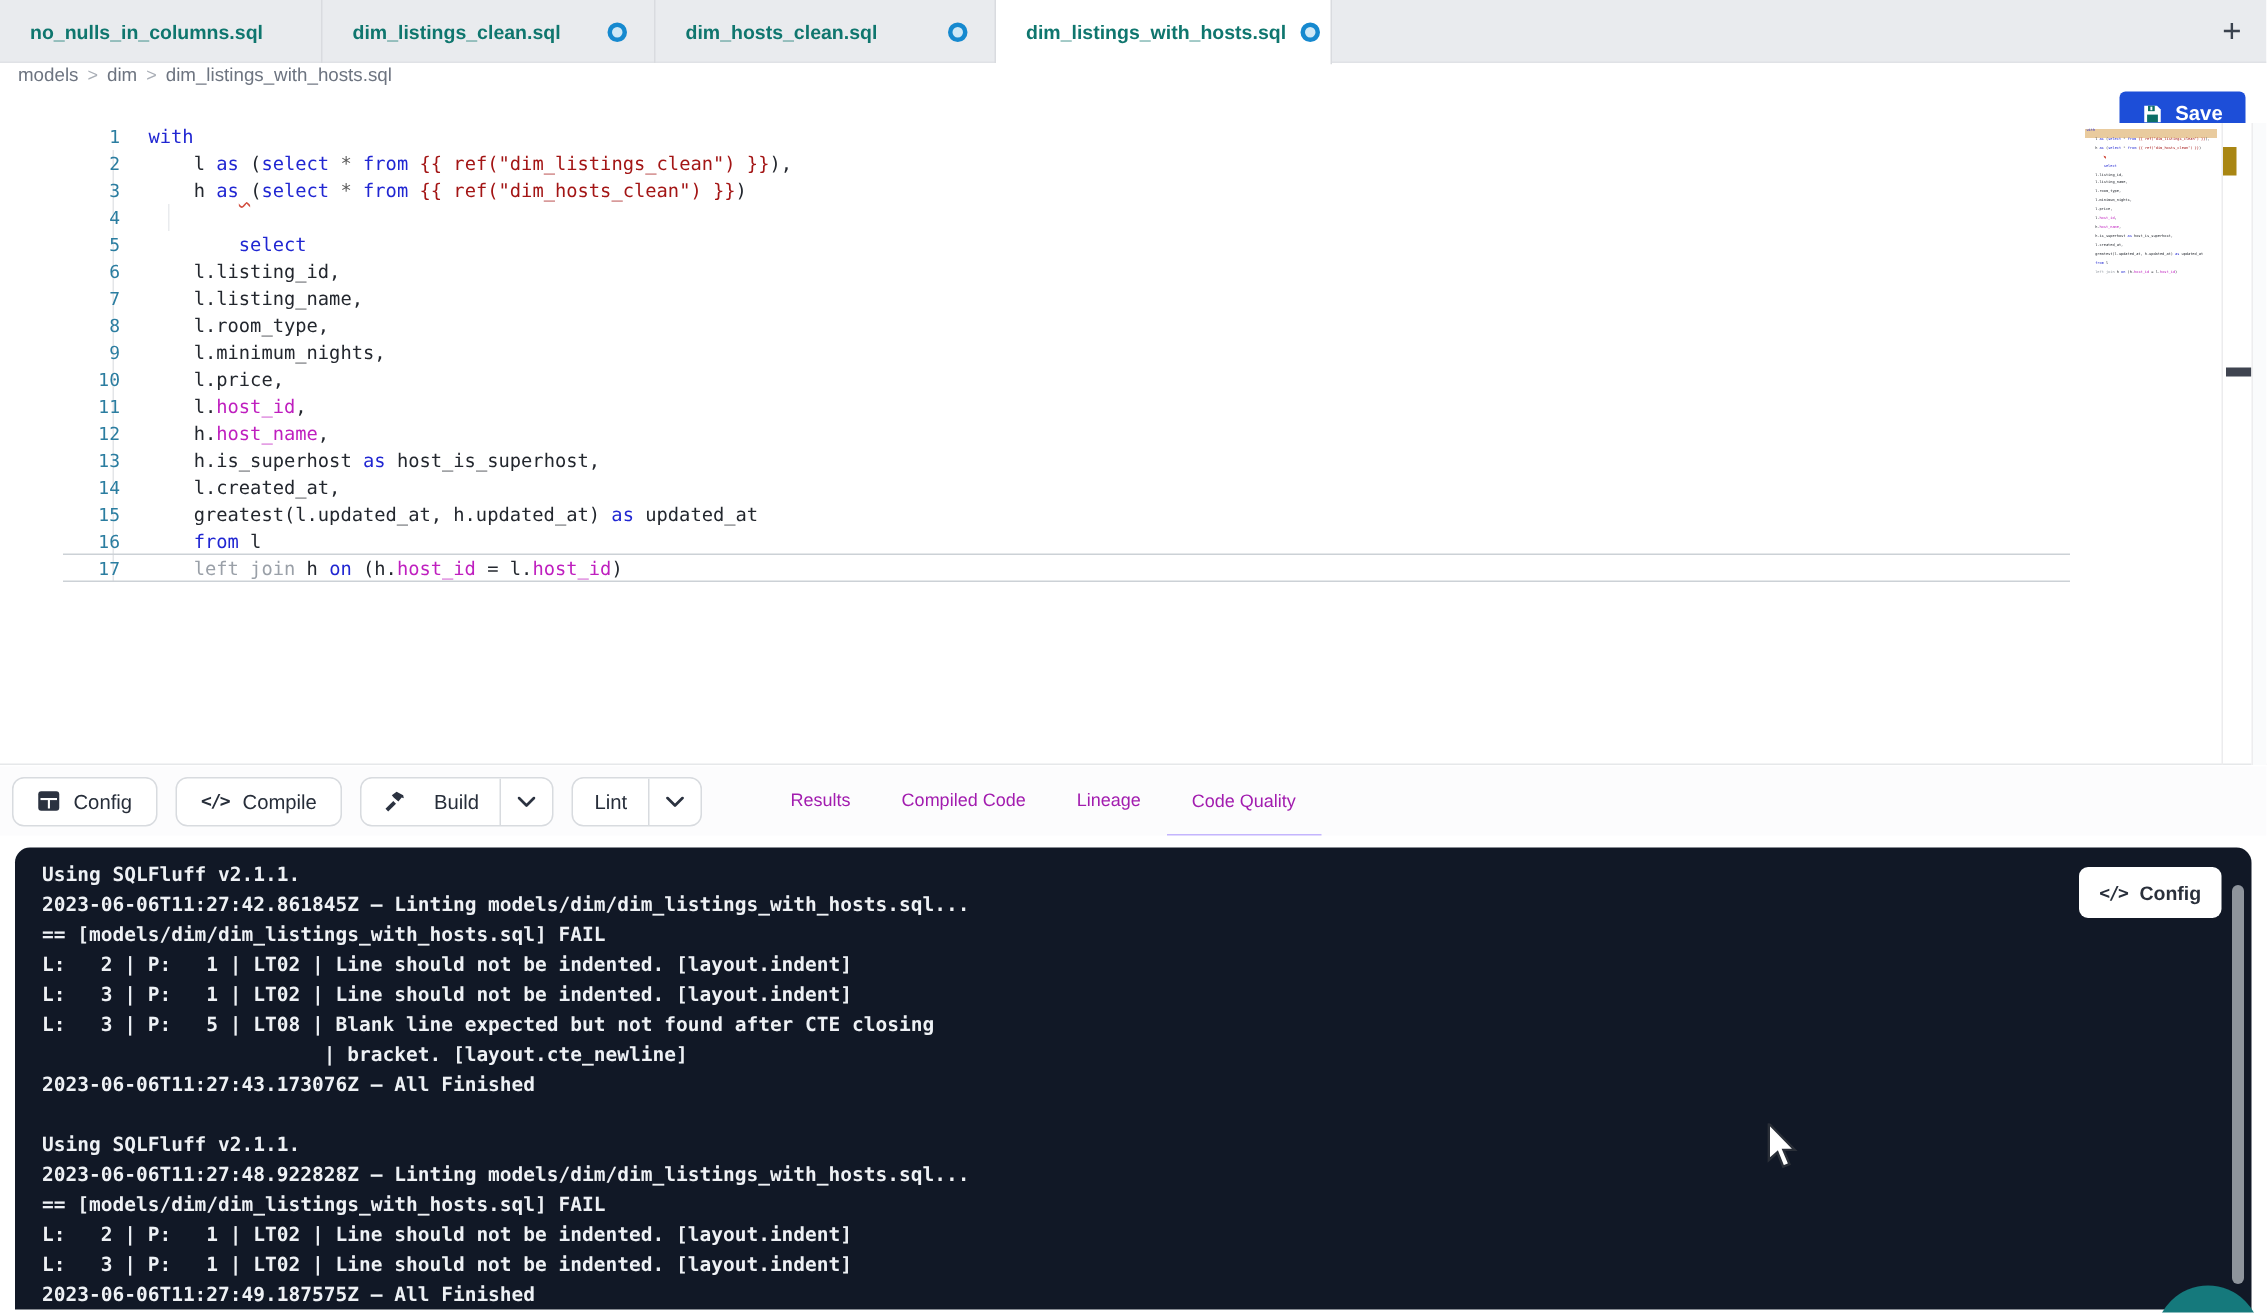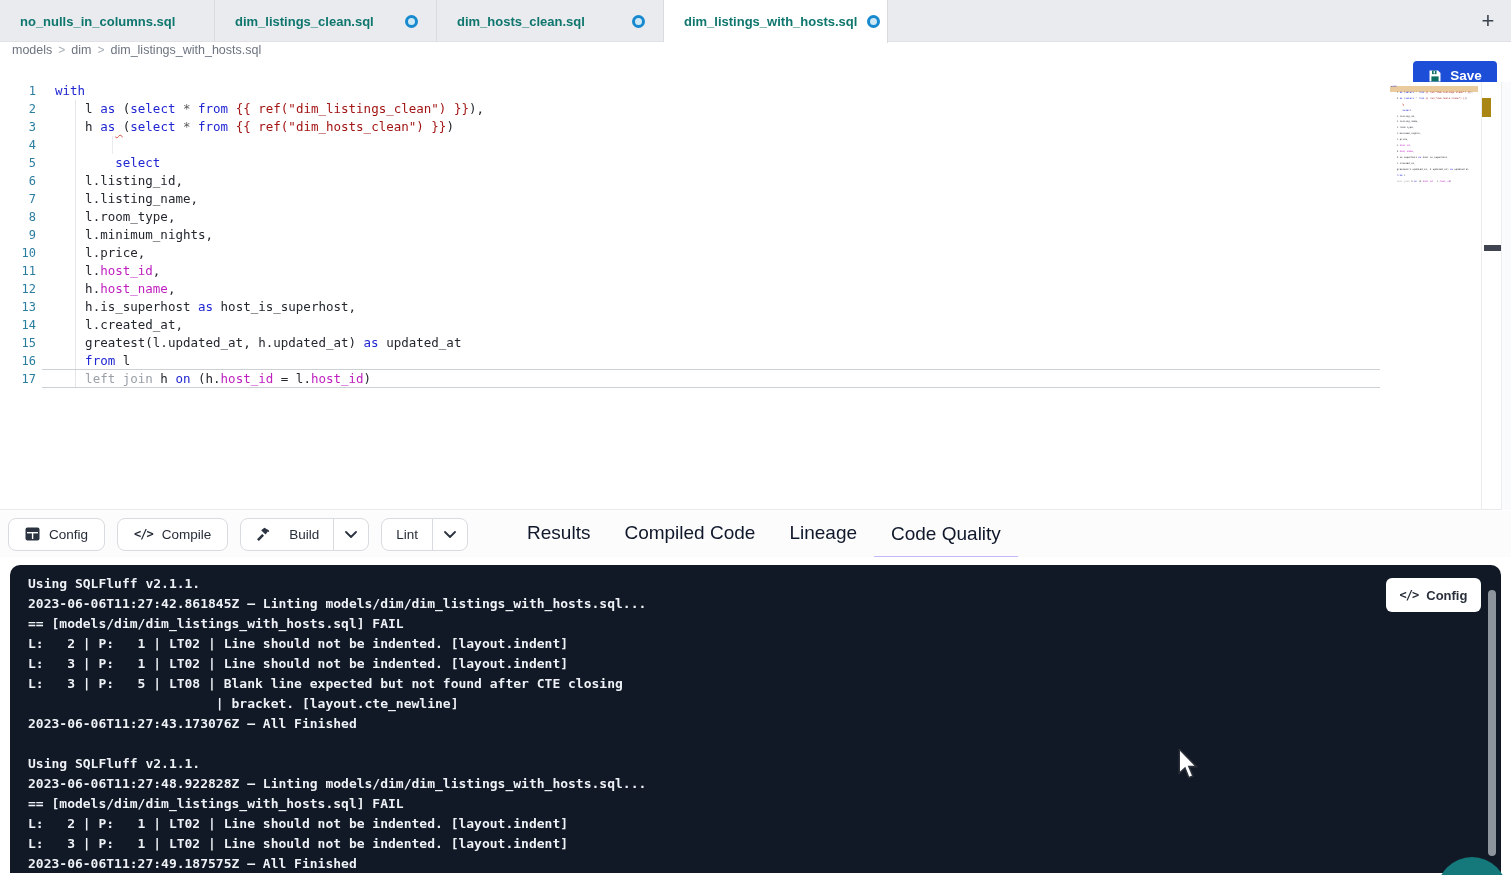--- a/index.html
+++ b/index.html
@@ -31,21 +31,21 @@
   .crumb { padding:0 2px; }
   .crumb-sep { color:#a9aeb6; padding:0 4px; font-size:12px; }
   .save-btn { position:absolute; right:14px; top:5px; width:84px; height:29px;
     background:#1d4ed8; border:none; border-radius:4px; color:#fff; display:flex;
     align-items:center; justify-content:center; gap:8px; font-size:13.5px;
     font-weight:bold; cursor:pointer; font-family:"Liberation Sans",sans-serif;margin-top:13px; }
   
   .editor { position:absolute; top:82px; left:0; right:0; height:428px; background:#fff;
     border-bottom:1px solid #e6e8ea; font-family:"DejaVu Sans Mono", monospace;
     font-size:12.5px; }
-  .code-lines { position:absolute; top:0; left:0; right:121px; }
+  .code-lines { position:absolute; top:0; left:0; right:121px;padding-left:44px; }
   .code-line { height:18px; line-height:18px; white-space:pre; }
   .ln { display:inline-block; width:36px; text-align:right; color:#2b7da0;
     padding-right:0; margin-right:19px; font-size:12px; }
   .kw { color:#2026d2; }
   .jj { color:#a31515; }
   .fd { color:#bf1fbf; }
   .dm { color:#9aa0a8; }
   .op { color:#5a5a5a; }
   .tx { color:#23272e; }
   .sq { text-decoration:underline wavy #d14d3e; text-decoration-thickness:1px;
@@ -78,21 +78,21 @@
     color:#272e3a; cursor:pointer; font-family:"Liberation Sans",sans-serif; }
   .split { display:flex; height:33px; border:1px solid #d8dbdf; border-radius:8px;
     background:#fff; overflow:hidden; }
   .split .main { display:flex; align-items:center; gap:19px; padding:0 14px;
     font-size:13.5px; color:#272e3a; cursor:pointer; }
   .split .chev { width:35px; display:flex; align-items:center; justify-content:center;
     border-left:1px solid #d8dbdf; cursor:pointer; }
   .ml8{margin-left:8px;} .ml12{margin-left:12px;}
   .panel-tabs { display:flex; margin-left:42px; height:46px; }
   .ptab { padding:0 17px; height:46px; display:flex; align-items:center;
-    font-size:19px; color:#0f172a; cursor:pointer; border-bottom:3px solid transparent; }
+    font-size:12px; color:#a21caf; cursor:pointer; border-bottom:3px solid transparent; }
   .ptab.active { border-bottom:1px solid #c4b5fd; }
   .mono-glyph { font-family:"DejaVu Sans Mono", monospace; font-weight:bold;
     font-size:12px; color:#272e3a; letter-spacing:-1px; }
   
   .terminal { position:absolute; top:565px; left:10px; width:1491px; height:308px;
     background:#111826; border-radius:10px 10px 0 0; color:#eef1f5;
     font-family:"DejaVu Sans Mono", monospace; font-size:13px; font-weight:bold; }
   .term-lines { padding:9px 0 0 18px; }
   .term-line { height:20px; line-height:20px; white-space:pre; }
   .config-btn { position:absolute; top:13px; right:20px; width:95px; height:34px;

